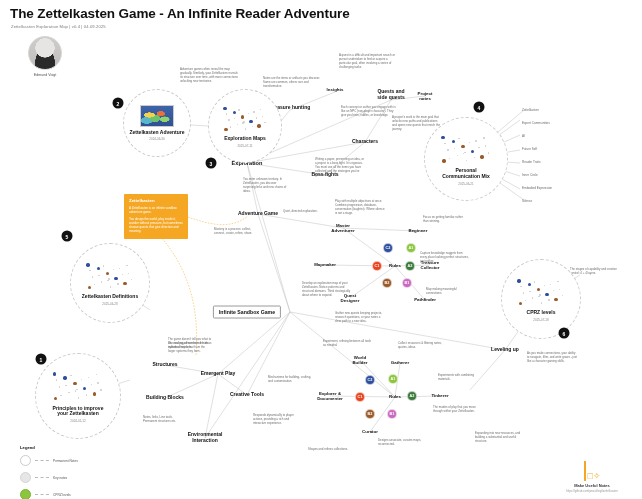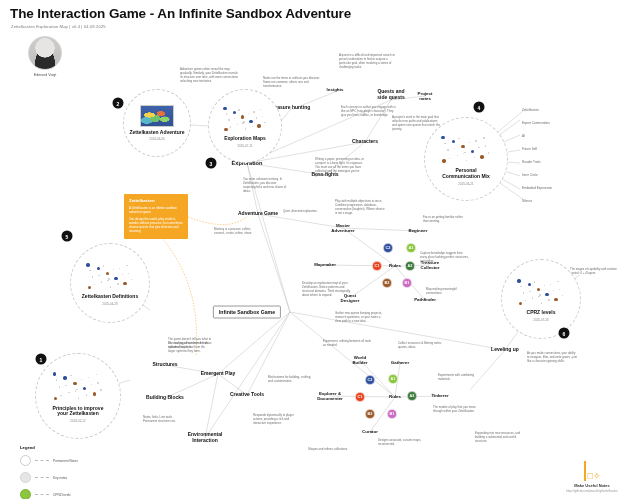--- a/index.html
+++ b/index.html
@@ -175,21 +175,21 @@
       <line x1="290" y1="110" x2="335" y2="92"></line>
       <line x1="245" y1="126" x2="247" y2="163"></line>
       <line x1="325" y1="175" x2="365" y2="142"></line>
     </g>
     <g stroke="#F5A623" stroke-width="0.5" fill="none" stroke-dasharray="1.6 1.4">
       <path d="M 150 225 C 185 260, 200 300, 196 355"></path>
       <path d="M 182 215 C 210 225, 230 230, 248 216"></path>
     </g>
   </svg>
 
-  <div class="title">The Interaction Game - An Infinite Sandbox Adventure</div>
+  <div class="title">The Zettelkasten Game - An Infinite Reader Adventure</div>
   <div class="subtitle">Zettelkasten Exploration Map | v0.4 | 04.09.2025</div>
   <div class="avatar-wrap">
     <div class="avatar"></div>
     <div class="avatar-name">Edmund Voigt</div>
   </div>
 
   <div class="ocard" style="left:124px; top:194px;">
     <h4>Zettelkasten</h4>
     <p>A Zettelkasten is an infinite sandbox adventure game.</p>
     <p>You design the world, play inside it, wander without pressure, but sometimes choose quests that give direction and meaning.</p>

